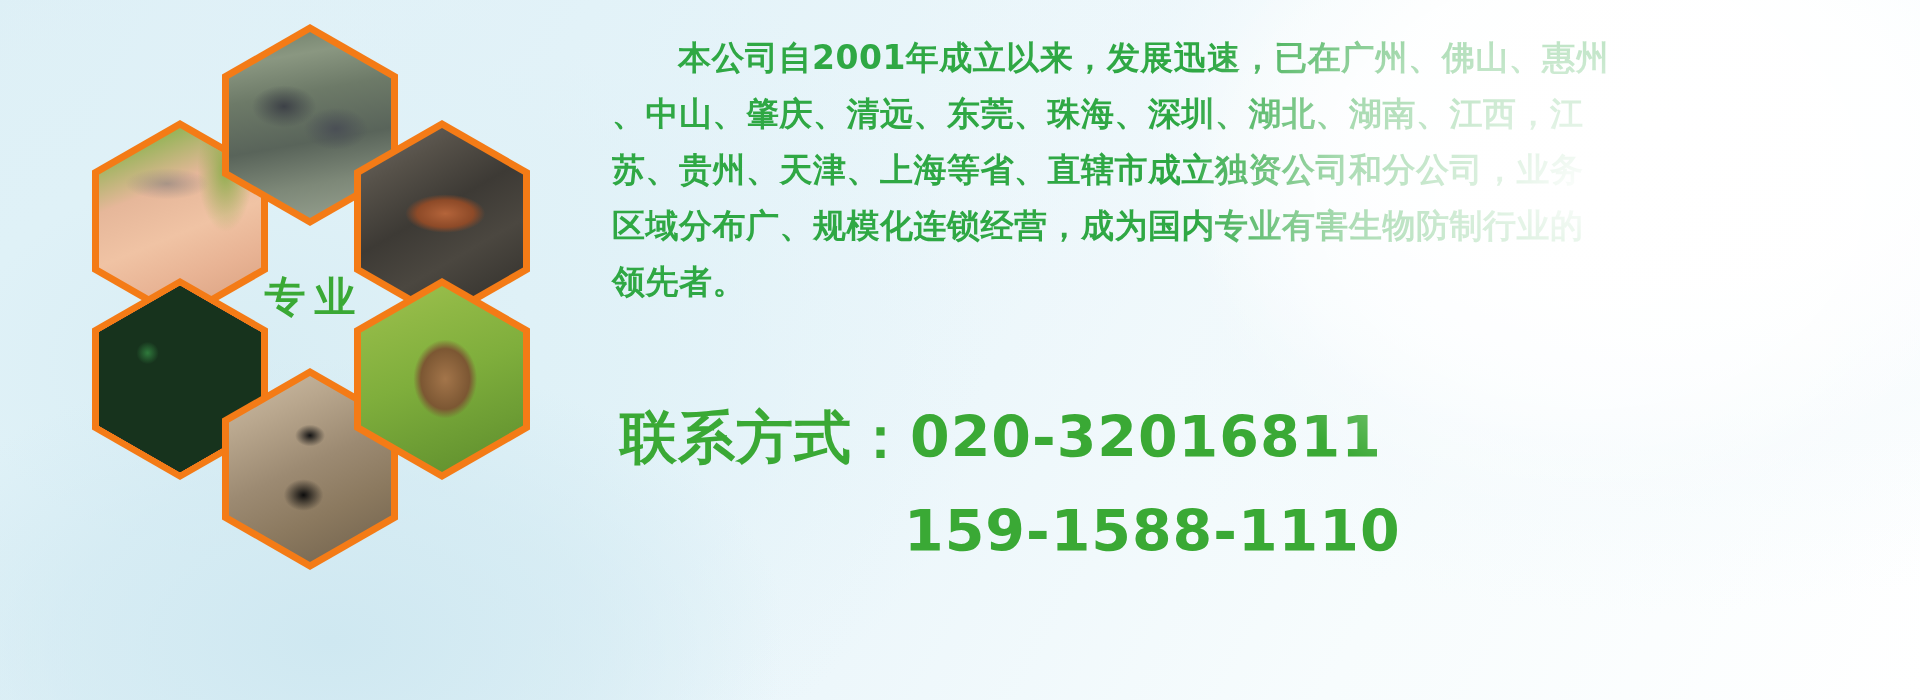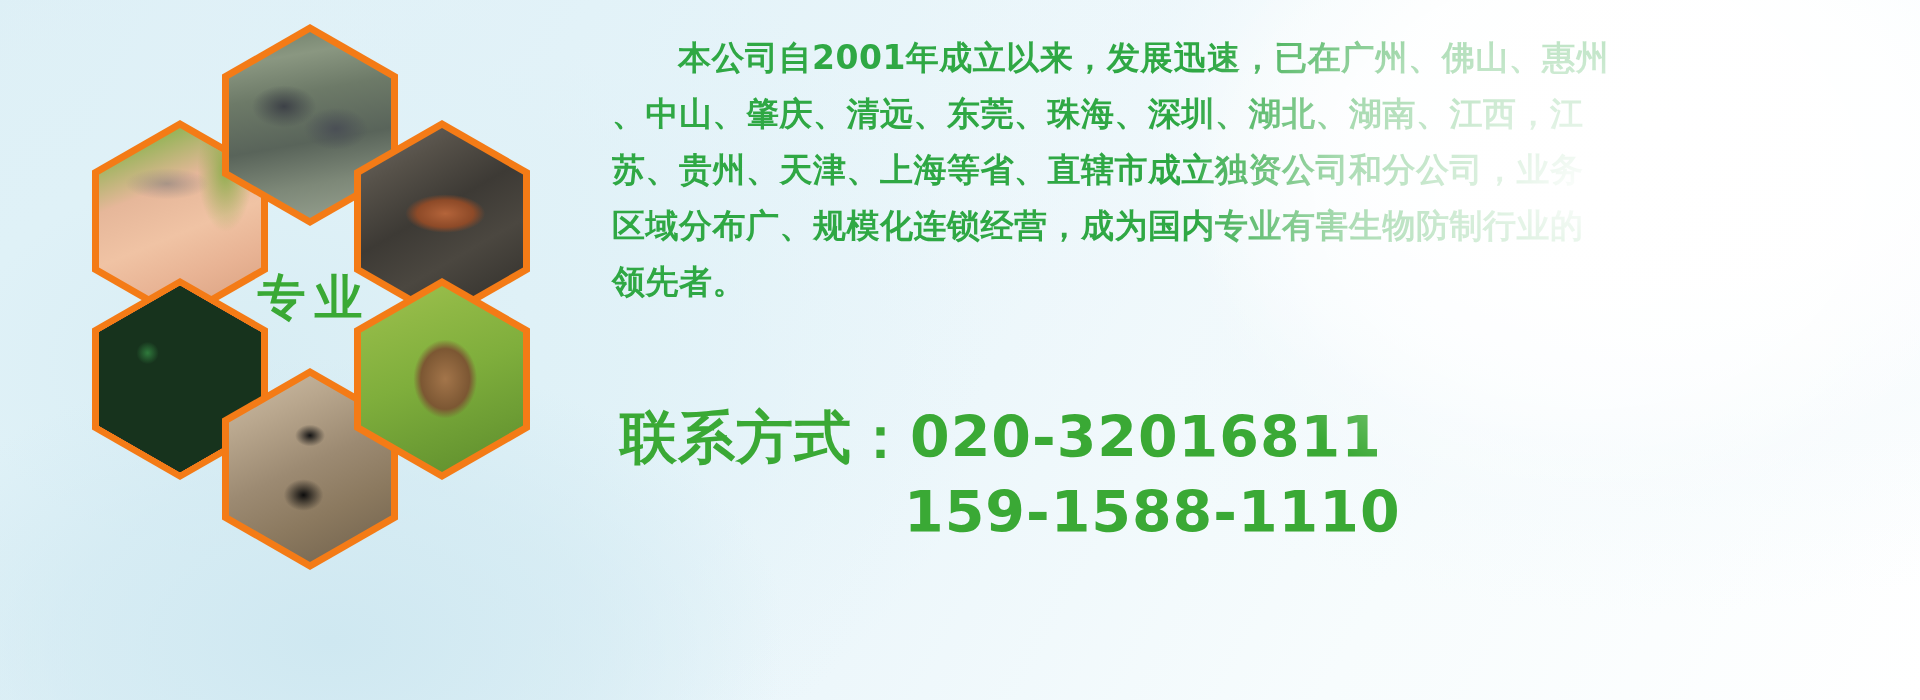--- a/index.html
+++ b/index.html
@@ -50,21 +50,21 @@
   .h-flies{left:10px;top:268px;}
   .h-ant{left:140px;top:358px;}
   .h-stinkbug{left:272px;top:268px;}
 
   .hex-center{background:transparent;}
   .hex-center .inner{
     background:linear-gradient(160deg,rgba(255,255,255,0) 0%,rgba(255,255,255,0) 100%);
     display:flex;flex-direction:column;align-items:center;justify-content:center;
   }
   .center-line{
-    color:#3aa935;font-weight:bold;font-size:48px;letter-spacing:9px;
+    color:#3aa935;font-weight:bold;font-size:41px;letter-spacing:9px;
     line-height:1.42;text-indent:9px;
     font-family:"DejaVu Sans","Liberation Sans",sans-serif;
   }
 
   
   .art-mosquito{
     background:
       radial-gradient(ellipse 70px 26px at 42% 30%, rgba(120,120,120,0.55) 0%, rgba(120,120,120,0) 60%),
       radial-gradient(ellipse 40px 90px at 78% 22%, #8fae4e 0%, rgba(143,174,78,0) 70%),
       linear-gradient(158deg,#7c9b3f 0%,#9ab45c 14%,#e6b79a 34%,#f0c3a4 55%,#e8b394 74%,#d79e7d 100%);
@@ -116,21 +116,21 @@
   #body-text p{margin:0;}
 
   #contact{
     position:absolute;left:620px;top:400px;width:1280px;
     color:#3aa935;
     font-size:57px;
     font-weight:bold;
     line-height:75px;
     letter-spacing:1px;
   }
-  #contact .line2{padding-left:284px;}
+  #contact .line2{padding-left:284px;margin-top:19px;}
 </style>
 </head>
 <body>
 
 <div id="banner">
 
   <div id="honeycomb">
 
     <div class="hex h-mosquito">
       <div class="inner">

